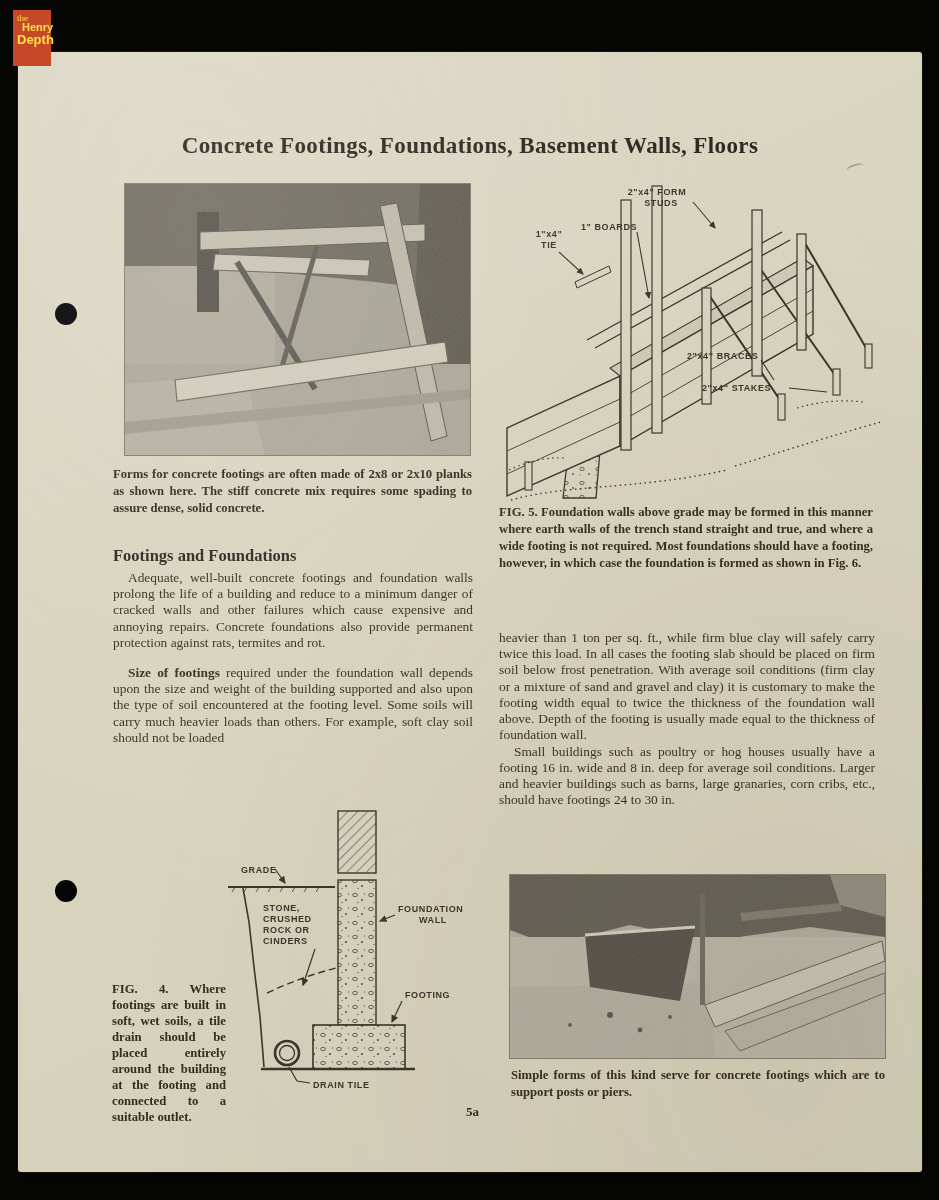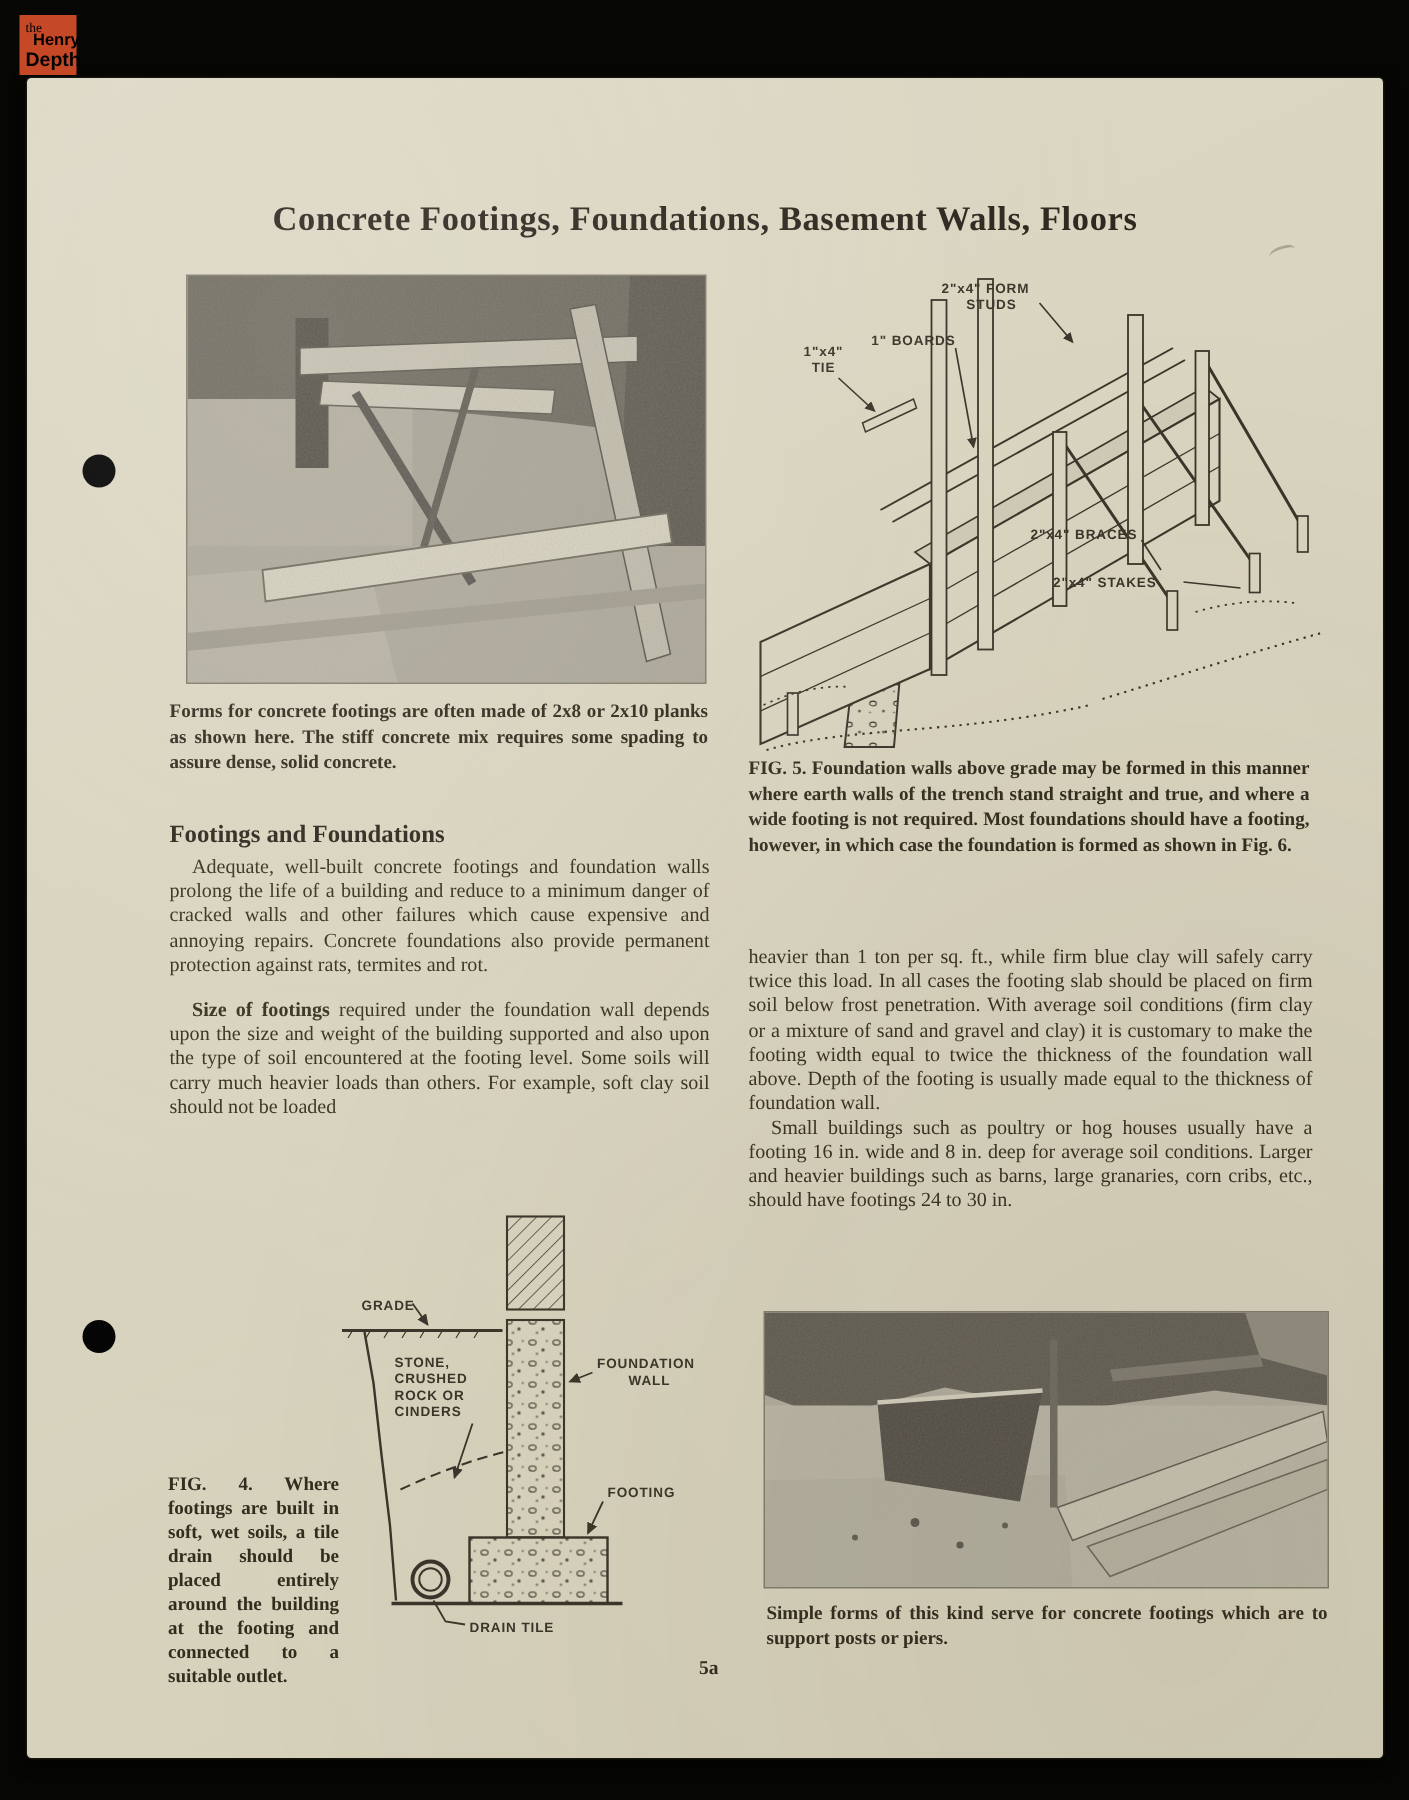--- a/index.html
+++ b/index.html
@@ -22,22 +22,22 @@
   }
   .hole{position:absolute;width:22px;height:22px;border-radius:50%;background:#050505;left:37px;}
   .hole.h1{top:251px;}
   .hole.h2{top:828px;}
   .pencil-mark{
     position:absolute;left:828px;top:112px;width:18px;height:8px;
     border-top:2px solid rgba(80,74,60,.35);border-radius:60% 40% 50% 50%;
     transform:rotate(-14deg);
   }
   .logo{
-    position:absolute;left:13px;top:10px;width:38px;height:40px;
-    background:#c64927;z-index:5;color:#000000;
+    position:absolute;left:13px;top:10px;width:38px;height:56px;
+    background:#c64927;z-index:5;color:#fde047;
     font-family:"Liberation Sans", sans-serif;
     text-decoration:underline;
   }
   .logo span{position:absolute;line-height:1;}
   .logo .l-the{left:4px;top:4px;font-size:9px;font-weight:400;font-family:"Liberation Serif",serif;}
   .logo .l-henry{left:9px;top:12px;font-size:11px;font-weight:700;}
   .logo .l-ford{left:4px;top:23px;font-size:13px;font-weight:700;}
 
   .doc-title{
     position:absolute;left:0;right:0;top:66px;text-align:center;

